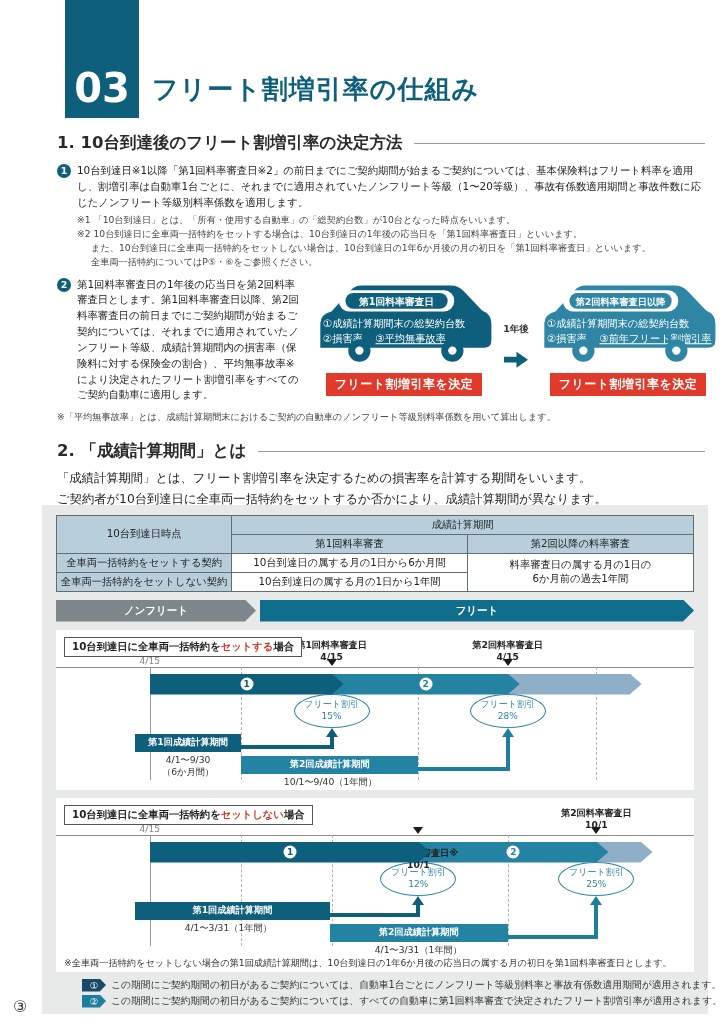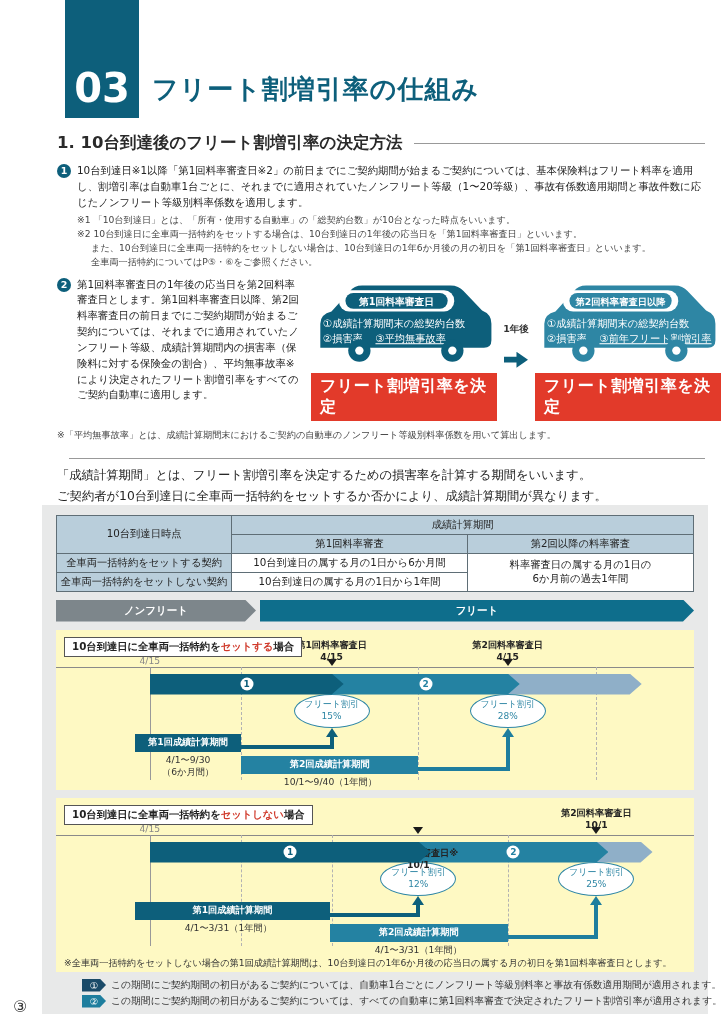--- a/index.html
+++ b/index.html
@@ -28,21 +28,21 @@
   .note-line.indent { padding-left:14px; }
 
   .row2 { display:flex; margin-top:8px; }
   .row2 .left { flex:0 0 248px; }
   .cars { flex:1; display:flex; align-items:flex-start; gap:3px; margin-left:6px; margin-top:2px; }
   .car-col { width:186px; }
   .mid-col { width:32px; display:flex; flex-direction:column; align-items:center; margin-top:44px; }
   .mid-col .yr { font-size:9.5px; font-weight:bold; color:#333; margin-bottom:16px; white-space:nowrap; }
   .mid-arrow { width:24px; height:16px; background:#0d5f7b;
                clip-path:polygon(0 32%,52% 32%,52% 0,100% 50%,52% 100%,52% 68%,0 68%); }
-  .result-box { margin:5px auto 0; width:fit-content; background:#e23a2a; color:#fff; font-size:16px;
+  .result-box { margin:5px auto 0; width:fit-content; background:#e23a2a; color:#fff; font-size:12px;
                 font-weight:bold; padding:3px 9px; letter-spacing:0.5px; }
   .footnote { margin-top:8px; font-size:9.2px; color:#444; }
 
   .sec2 { margin-top:16px; }
   .body-line { font-size:12.3px; line-height:1.55; color:#222; margin-top:2px; }
   .small-note { font-size:9.2px; color:#444; margin-top:2px; }
 
   
   .panel { position:absolute; left:42px; top:505px; width:666px; background:#e8e9e9; padding:10px 14px 6px; }
 
@@ -52,21 +52,21 @@
   table.calc .hd { background:#b9cedb; }
   .band { display:flex; margin-top:8px; height:22px; }
   .band .nonfleet { width:200px; background:#7d868b; color:#fff; font-size:10.5px; font-weight:bold;
         display:flex; align-items:center; justify-content:center;
         clip-path:polygon(0 0,calc(100% - 11px) 0,100% 50%,calc(100% - 11px) 100%,0 100%); }
   .band .fleet { flex:1; margin-left:4px; background:#0e6e8c; color:#fff; font-size:10.5px; font-weight:bold;
         display:flex; align-items:center; justify-content:center;
         clip-path:polygon(0 0,calc(100% - 11px) 0,100% 50%,calc(100% - 11px) 100%,0 100%); }
 
   
-  .chart { position:relative; background:#fef9c3; margin-top:8px; width:100%; }
+  .chart { position:relative; background:#ffffff; margin-top:8px; width:100%; }
   .chart.c1 { height:160px; }
   .chart.c2 { height:174px; }
   .chart-title { position:absolute; top:7px; left:8px; z-index:4; background:#fff; border:1px solid #555;
                  padding:2px 7px; font-size:10.3px; font-weight:bold; color:#222; }
   .chart-title .red { color:#d03a2b; }
   .hline { position:absolute; left:0; right:0; top:37px; border-top:1.5px solid #8a8a8a; }
   .vline { position:absolute; top:37px; width:0; }
   .vline.dash { border-left:1px dashed #b3b3b3; }
   .vline.solid { border-left:1px solid #999; }
   .tl-label { position:absolute; top:9px; transform:translateX(-50%); text-align:center;
@@ -183,20 +183,21 @@
           </svg>
           <div class="result-box">フリート割増引率を決定</div>
         </div>
       </div>
     </div>
 
     <div class="footnote">※「平均無事故率」とは、成績計算期間末におけるご契約の自動車のノンフリート等級別料率係数を用いて算出します。</div>
 
     <div class="sec2">
       <div class="sec-heading">
+        <span class="txt">2. 「成績計算期間」とは</span>
         <span class="rule"></span>
       </div>
       <div class="body-line" style="margin-top:7px;">「成績計算期間」とは、フリート割増引率を決定するための損害率を計算する期間をいいます。</div>
       <div class="body-line">ご契約者が10台到達日に全車両一括特約をセットするか否かにより、成績計算期間が異なります。</div>
       <div class="small-note">全車両一括特約についてはP⑤・⑥をご参照ください。</div>
     </div>
   </div>
 
   <div class="panel">
 

